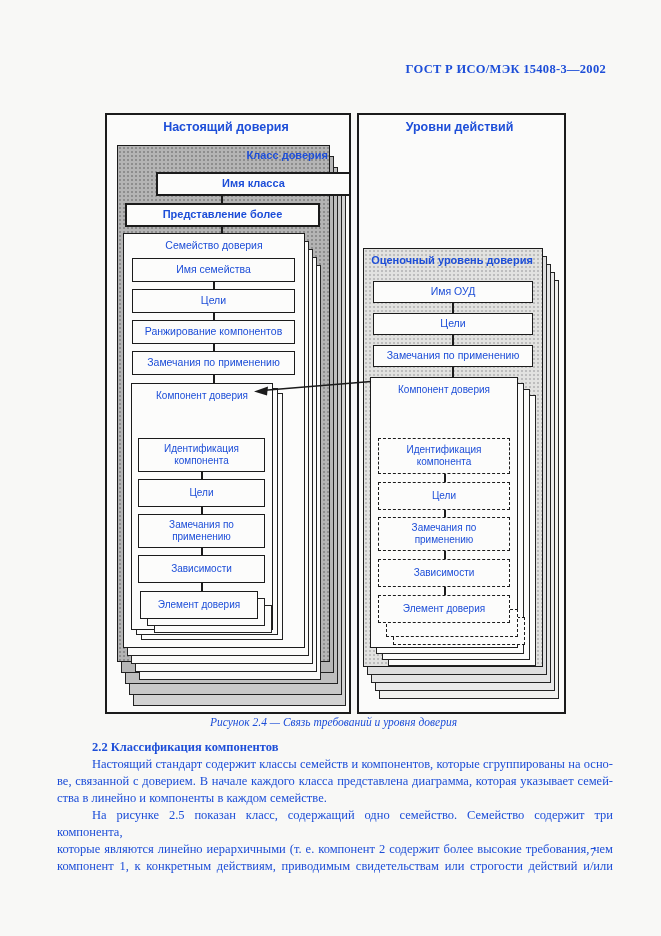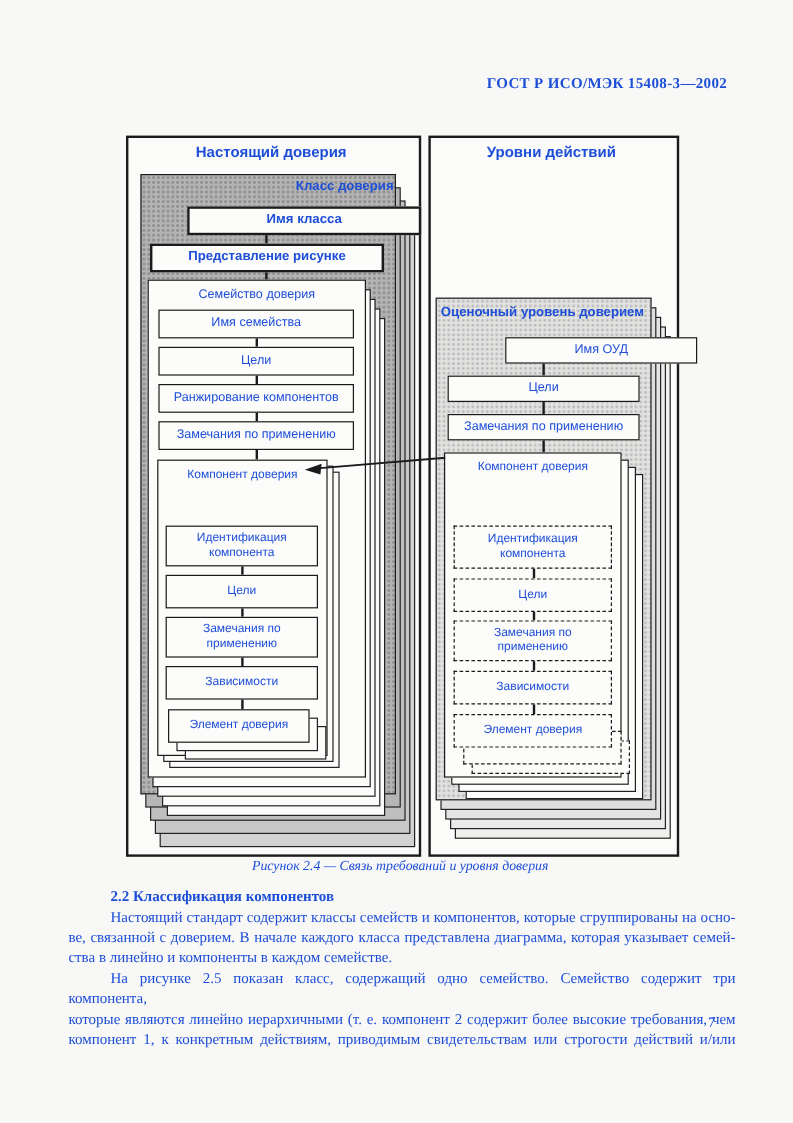--- a/index.html
+++ b/index.html
@@ -98,21 +98,21 @@
   <div class="abs doc-header">ГОСТ Р ИСО/МЭК 15408-3—2002</div>
 
   <div class="abs obox" style="left:105px; top:113px; width:242px; height:597px;"></div>
   <div class="abs lbl title" style="left:105px; top:120px; width:242px;">Настоящий доверия</div>
 
   <div class="abs halftone-dark stack-class" style="left:117px; top:145px; width:211px; height:515px;"></div>
   <div class="abs lbl b11" style="left:117px; top:149px; width:211px;text-align:right;">Класс доверия</div>
 
   <div class="abs box" style="left:125px; top:172px; width:195px; height:24px; border-width:2px; font-weight:bold; font-size:11px;margin-left:31px;">Имя класса</div>
   <div class="vl" style="left:221px; top:196px; height:7px;"></div>
-  <div class="abs box" style="left:125px; top:203px; width:195px; height:24px; border-width:2px; font-weight:bold; font-size:11px;">Представление рисунке</div>
+  <div class="abs box" style="left:125px; top:203px; width:195px; height:24px; border-width:2px; font-weight:bold; font-size:11px;">Представление более</div>
   <div class="vl" style="left:221px; top:227px; height:6px;"></div>
 
   <div class="abs box stack-family" style="left:123px; top:233px; width:182px; height:415px; align-items:flex-start; padding-top:5px;">Семейство доверия</div>
 
   <div class="abs box" style="left:132px; top:258px; width:163px; height:24px;">Имя семейства</div>
   <div class="vl" style="left:213px; top:282px; height:7px;"></div>
   <div class="abs box" style="left:132px; top:289px; width:163px; height:24px;">Цели</div>
   <div class="vl" style="left:213px; top:313px; height:7px;"></div>
   <div class="abs box" style="left:132px; top:320px; width:163px; height:24px;">Ранжирование компонентов</div>
   <div class="vl" style="left:213px; top:344px; height:7px;"></div>
@@ -128,23 +128,23 @@
   <div class="abs box" style="left:138px; top:514px; width:127px; height:34px; font-size:10px; padding:1px 14px;">Замечания по применению</div>
   <div class="vl" style="left:201px; top:548px; height:7px;"></div>
   <div class="abs box" style="left:138px; top:555px; width:127px; height:28px; font-size:10px;">Зависимости</div>
   <div class="vl" style="left:201px; top:583px; height:8px;"></div>
   <div class="abs box stack-elem" style="left:140px; top:591px; width:118px; height:28px; font-size:10px;">Элемент доверия</div>
 
   <div class="abs obox" style="left:357px; top:113px; width:205px; height:597px;"></div>
   <div class="abs lbl title" style="left:357px; top:120px; width:205px;">Уровни действий</div>
 
   <div class="abs halftone-light stack-eal" style="left:363px; top:248px; width:178px; height:417px;"></div>
-  <div class="abs lbl b11" style="left:363px; top:254px; width:178px;">Оценочный уровень доверием</div>
+  <div class="abs lbl b11" style="left:363px; top:254px; width:178px;">Оценочный уровень доверия</div>
 
-  <div class="abs box" style="left:373px; top:281px; width:160px; height:22px;margin-left:48px;">Имя ОУД</div>
+  <div class="abs box" style="left:373px; top:281px; width:160px; height:22px;">Имя ОУД</div>
   <div class="vl" style="left:452px; top:303px; height:10px;"></div>
   <div class="abs box" style="left:373px; top:313px; width:160px; height:22px;">Цели</div>
   <div class="vl" style="left:452px; top:335px; height:10px;"></div>
   <div class="abs box" style="left:373px; top:345px; width:160px; height:22px;">Замечания по применению</div>
   <div class="vl" style="left:452px; top:367px; height:10px;"></div>
 
   <div class="abs box stack-comp3" style="left:370px; top:377px; width:148px; height:271px; align-items:flex-start; padding-top:6px; font-size:10px;">Компонент доверия</div>
 
   <div class="abs box dashed" style="left:393px; top:617px; width:132px; height:28px;"></div>
   <div class="abs box dashed" style="left:386px; top:609px; width:132px; height:28px;"></div>

